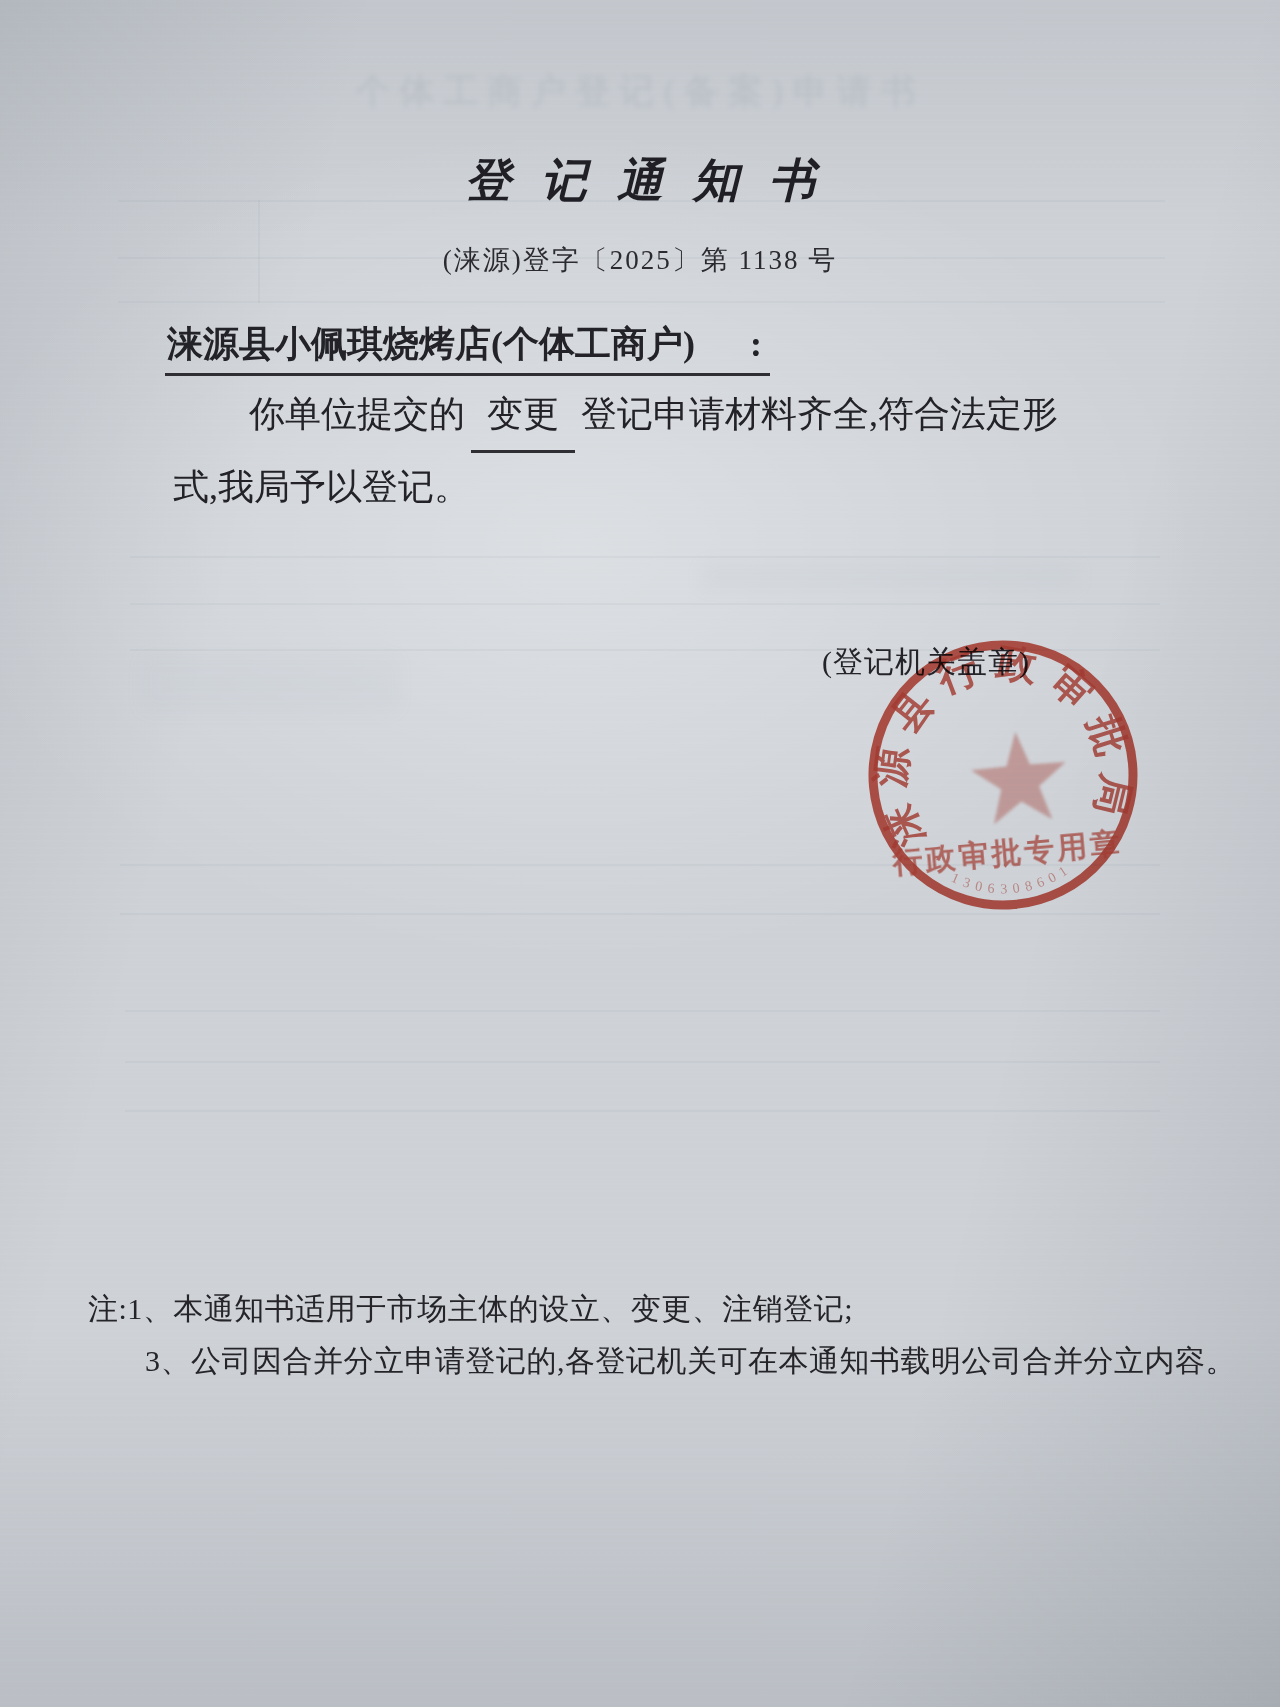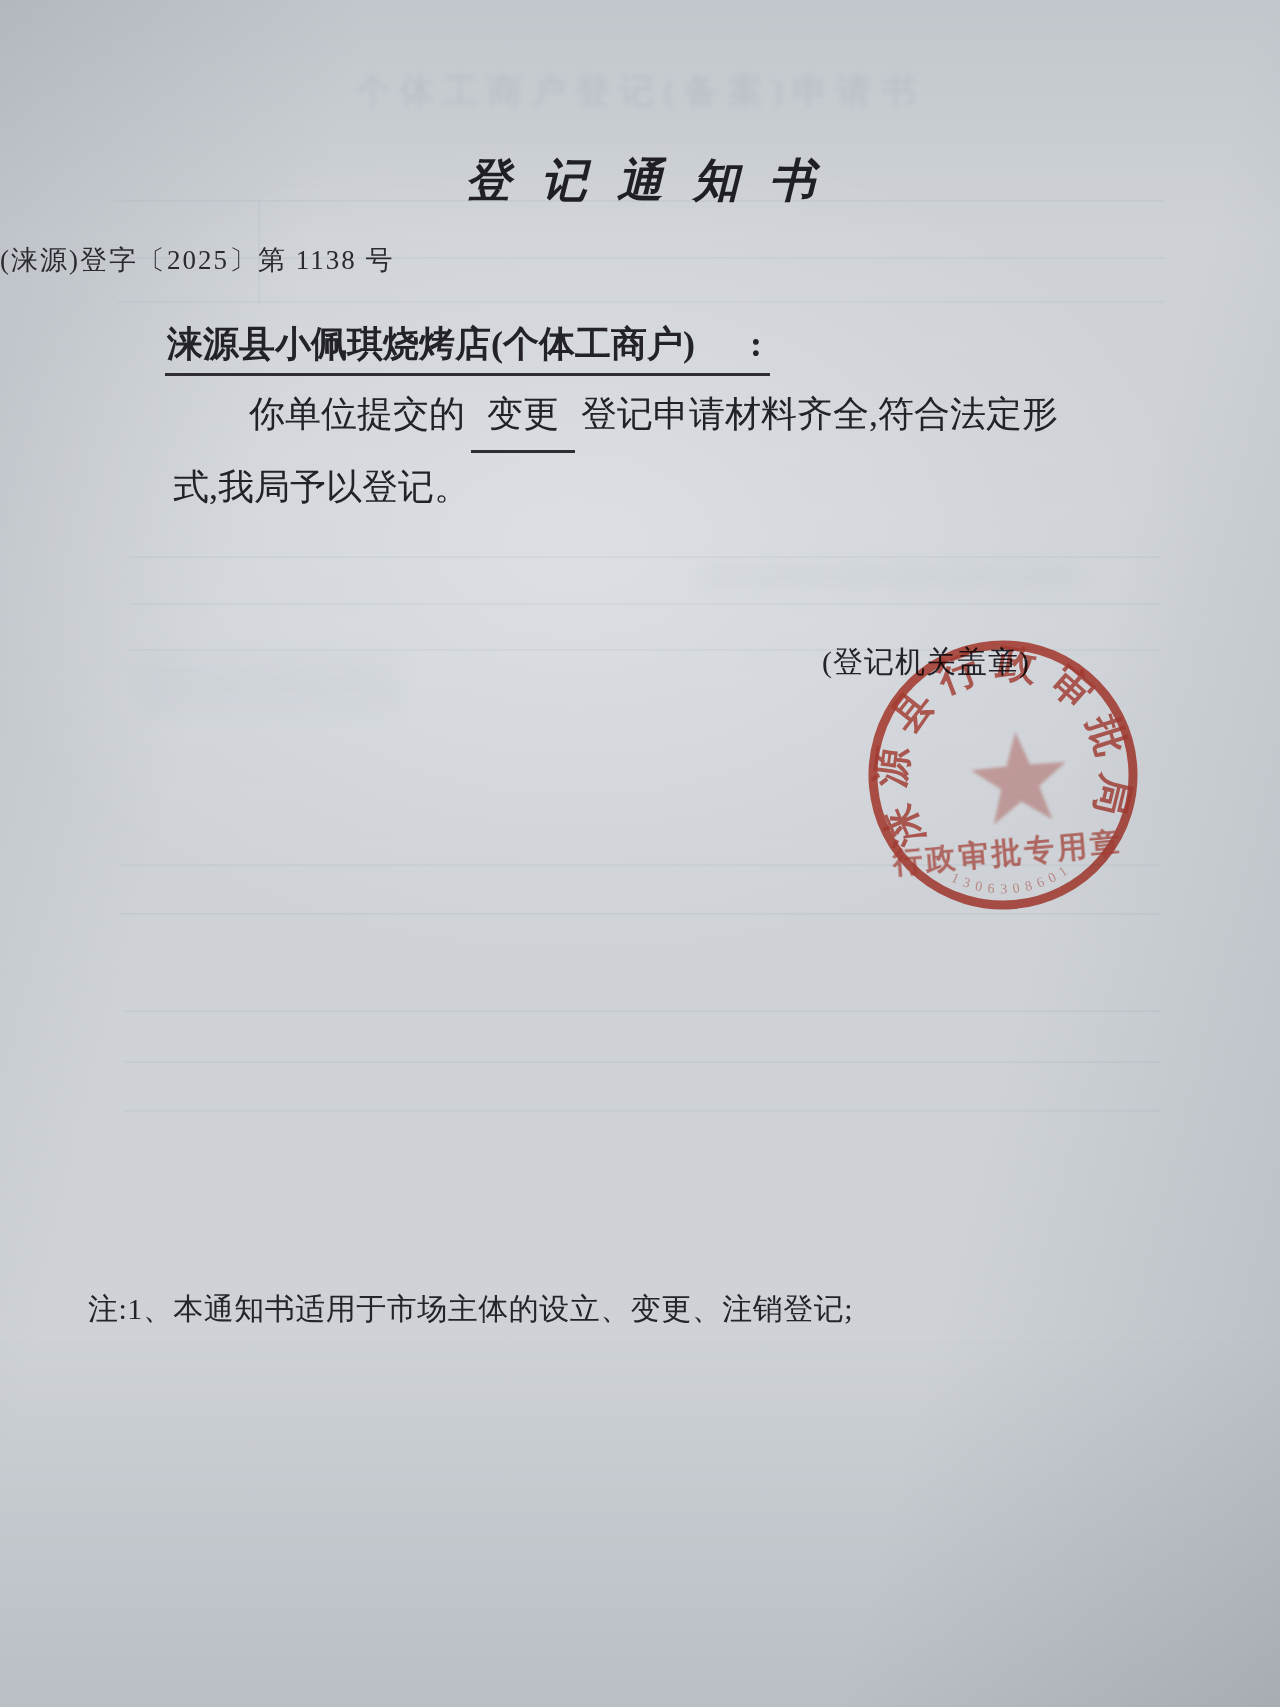--- a/index.html
+++ b/index.html
@@ -27,21 +27,21 @@
   }
   .smudge{position:absolute;background:#8b95a3;filter:blur(9px);pointer-events:none;}
 
   .notice-title{
     position:absolute;top:150px;left:0;width:100%;
     text-align:center;font-size:46px;font-weight:700;
     letter-spacing:30px;text-indent:30px;color:#1f1f25;font-style:italic;
   }
   .doc-number{
     position:absolute;top:242px;left:0;width:100%;
-    text-align:left;font-size:27px;letter-spacing:2px;color:#2a2a30;
+    text-align:center;font-size:27px;letter-spacing:2px;color:#2a2a30;
   }
   .addressee{
     position:absolute;top:320px;left:165px;
     font-size:36px;font-weight:600;color:#222228;white-space:nowrap;
   }
   .addressee .uline{
     display:inline-block;border-bottom:3px solid #2e2e33;padding:0 8px 4px 2px;
   }
   .addressee .gap{display:inline-block;width:55px;}
   .body-par{
@@ -134,15 +134,16 @@
     </text>
     <polygon class="star" points="186,128 197.8,161.8 233.6,162.5 205,184.2 215.4,218.5 186,198 156.6,218.5 167,184.2 138.4,162.5 174.2,161.8"></polygon>
     <text class="name-text" x="168" y="258" text-anchor="middle">行政审批专用章</text>
     <text class="serial-text" text-anchor="middle">
       <textPath href="#arcBottom" startOffset="50%">1306308601</textPath>
     </text>
   </svg>
 
   <div class="notes">
     <div>注:1、本通知书适用于市场主体的设立、变更、注销登记;</div>
+    <div class="ind">3、公司因合并分立申请登记的,各登记机关可在本通知书载明公司合并分立内容。</div>
   </div>
 
 </div>
 
 </body></html>

